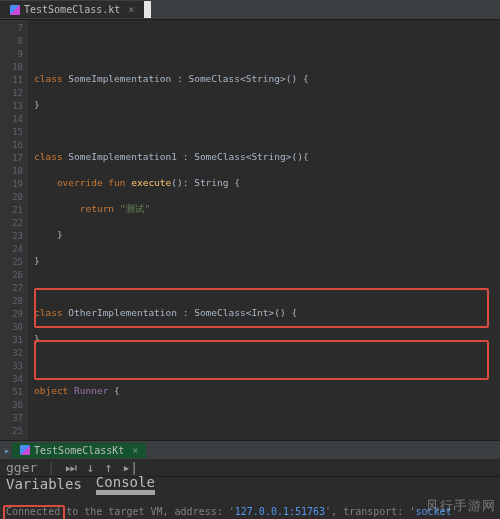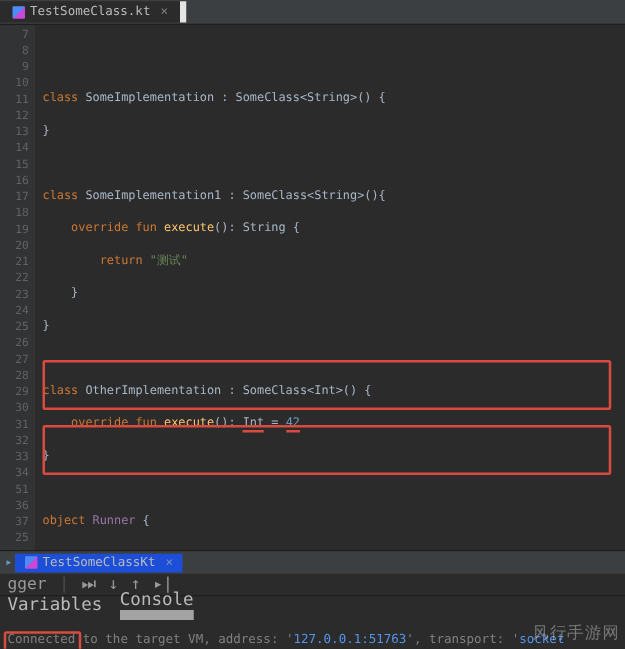--- a/index.html
+++ b/index.html
@@ -21,21 +21,21 @@
     border-bottom: 1px solid #1e1e1e;
   }
   .tab {
     padding: 3px 10px;
     display: flex;
     align-items: center;
     gap: 4px;
     font-size: 10px;
     background: #515658;
     color: #bbbbbb;
-    border-right: 5px solid #e5e5e5;
+    border-right: 7px solid #e5e5e5;
   }
   .tab.active { background: #2b2b2b; }
   .kt-icon {
     width: 10px; height: 10px;
     display: inline-block;
     background: linear-gradient(135deg,#4d8cf5 50%,#c649d8 50%);
     border-radius: 1px;
   }
   .close-x { opacity: .6; font-size: 10px; margin-left: 4px;}
   .editor {
@@ -90,33 +90,33 @@
     height: 18px;
     background: #3c3f41;
     display: flex;
     align-items: center;
     font-size: 10px;
     color: #bbbbbb;
     gap: 2px;
     padding-left: 4px;
   }
   .run-tab { padding: 2px 8px; display:flex;align-items:center;gap:4px;}
-  .run-tab.active { background: #1d4ed8; }
+  .run-tab.active { background: #14532d; }
   .run-toolbar {
     height: 18px;
     display: flex;
     align-items: center;
     gap: 10px;
     padding-left: 6px;
     color: #999;
     font-size: 13px;
     border-bottom: 1px solid #1e1e1e;
   }
   .sub-tabs { font-size: 14px; color: #bbb; padding-left: 6px; height: 14px; display:flex; gap:14px; align-items:center;}
-  .sub-tabs .sel { border-bottom: 8px solid #a3a3a3; }
+  .sub-tabs .sel { border-bottom: 5px solid #a3a3a3; }
   .console {
     padding: 3px 6px;
     font-size: 10px;
     line-height: 12px;
     white-space: pre;
     position: relative;
     color: #a9b7c6;
   }
   .console .sys { color: #808080; }
   .console .link { color: #5394ec; }
@@ -184,21 +184,20 @@
 <div><span class="kw">class </span><span class="ty">SomeImplementation</span><span> : </span><span class="ty">SomeClass</span><span>&lt;</span><span class="ty">String</span><span>&gt;() {</span></div>
 <div><span>}</span></div>
 <div> </div>
 <div><span class="kw">class </span><span class="ty">SomeImplementation1</span><span> : </span><span class="ty">SomeClass</span><span>&lt;</span><span class="ty">String</span><span>&gt;(){</span></div>
 <div><span class="kw">    override fun </span><span class="fn">execute</span><span>(): </span><span class="ty">String</span><span> {</span></div>
 <div><span class="kw">        return </span><span class="str">"测试"</span></div>
 <div><span>    }</span></div>
 <div><span>}</span></div>
 <div> </div>
 <div><span class="kw">class </span><span class="ty">OtherImplementation</span><span> : </span><span class="ty">SomeClass</span><span>&lt;</span><span class="ty">Int</span><span>&gt;() {</span></div>
-<div><span class="kw">    override fun </span><span class="fn">execute</span><span>(): </span><span class="ty underline-red">Int</span><span> = </span><span class="num underline-red">42</span></div>
 <div><span>}</span></div>
 <div> </div>
 <div><span class="kw">object </span><span class="obj">Runner</span><span> {</span></div>
 
 
 
 
 
 
 

